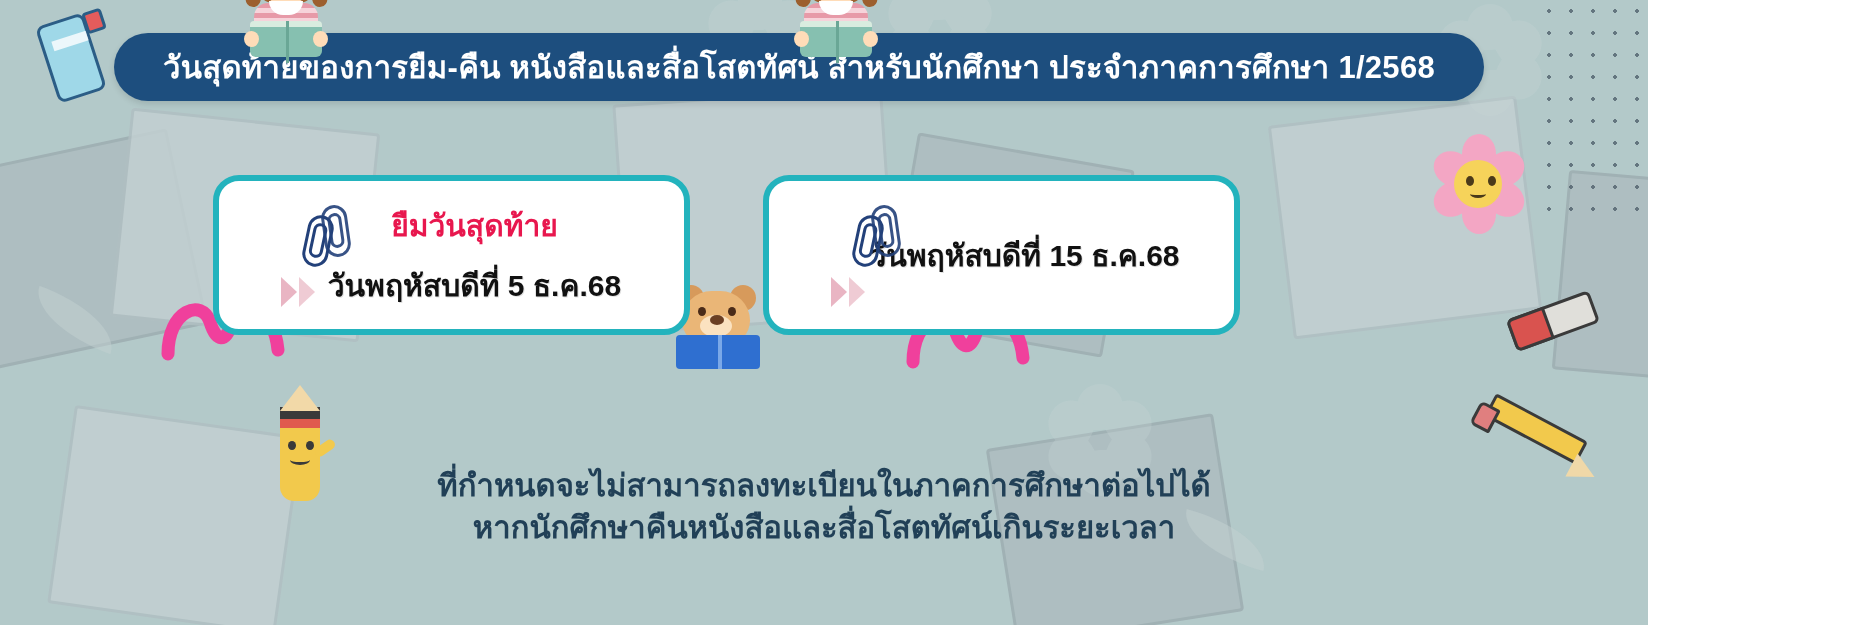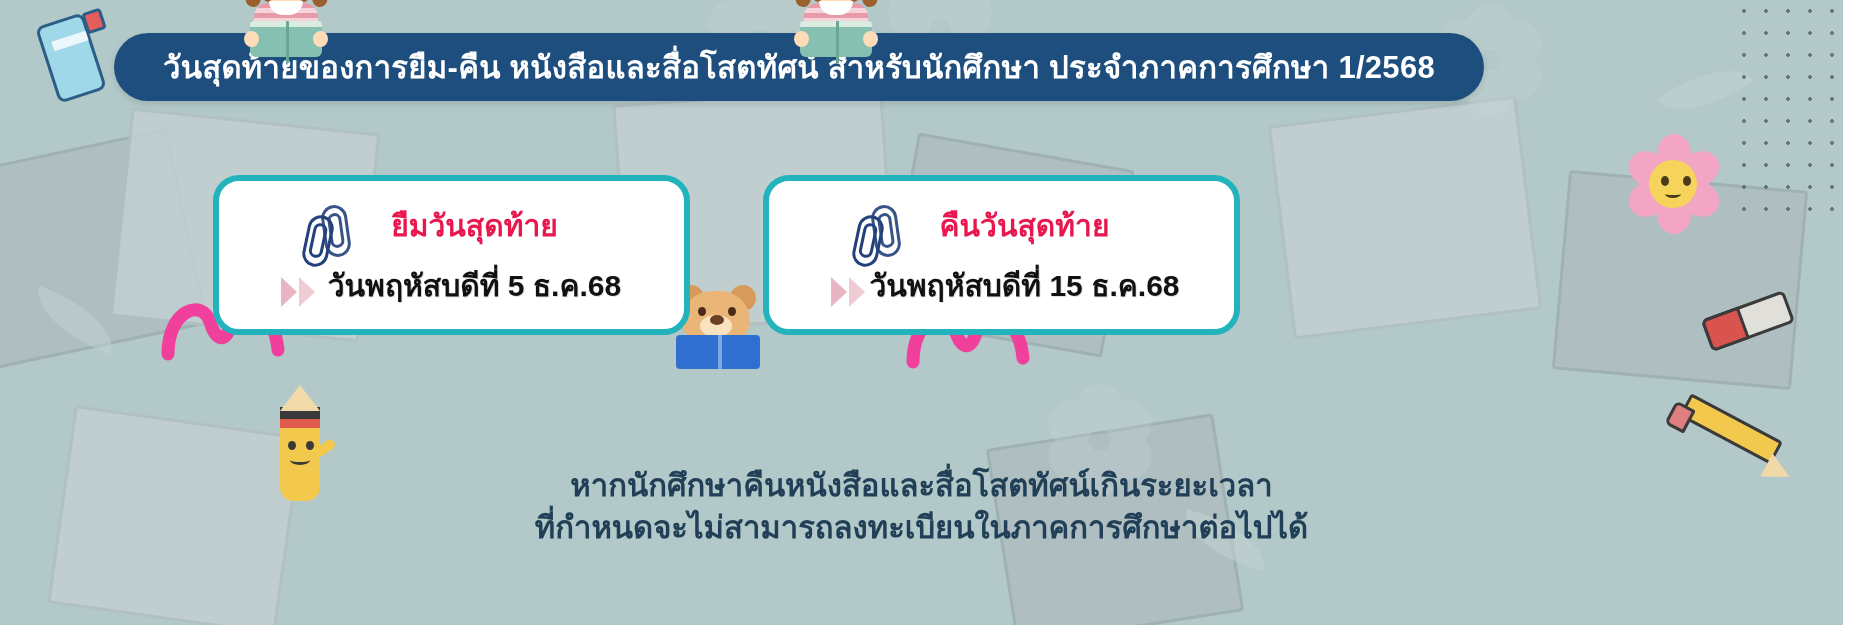--- a/index.html
+++ b/index.html
@@ -3,21 +3,21 @@
 <meta charset="utf-8">
 <style>
   * { box-sizing: border-box; margin: 0; padding: 0; }
   html, body {
     width: 1870px; height: 625px;
     overflow: hidden;
     font-family: "Liberation Sans", "DejaVu Sans", sans-serif;
   }
   #banner {
     position: relative;
-    width: 1843px; height: 625px;
+    width: 1648px; height: 625px;
     background: #b3c9c9;
     overflow: hidden;
   }
 
   
   .bg-layer { position: absolute; inset: 0; }
 
   .bg-book {
     position: absolute;
     background: #c3d0d2;
@@ -507,21 +507,20 @@
         <i></i>
       </div>
     <div class="clip clip-a">
         <i></i>
         <i></i>
       </div>
     <div class="chev">
         <b></b>
         <b></b>
       </div>
-    <div class="card-heading">คืนวันสุดท้าย</div>
     <div class="card-date">วันพฤหัสบดีที่ 15 ธ.ค.68</div>
   </div>
 
   <div class="girl" id="girl-left">
     <div class="braid l"></div>
       <div class="braid r"></div>
     <div class="hair"></div>
       <div class="face"></div>
 
     <div class="body"></div>
@@ -537,17 +536,17 @@
       <div class="face"></div>
 
     <div class="body"></div>
       <div class="collar"></div>
     <div class="book"></div>
       <div class="hand l"></div>
       <div class="hand r"></div>
   </div>
 
   <div id="footnote">
+    <div>ที่กำหนดจะไม่สามารถลงทะเบียนในภาคการศึกษาต่อไปได้</div>
     <div>หากนักศึกษาคืนหนังสือและสื่อโสตทัศน์เกินระยะเวลา</div>
-    <div>ที่กำหนดจะไม่สามารถลงทะเบียนในภาคการศึกษาต่อไปได้</div>
   </div>
 
 </div>
 
 </body></html>

